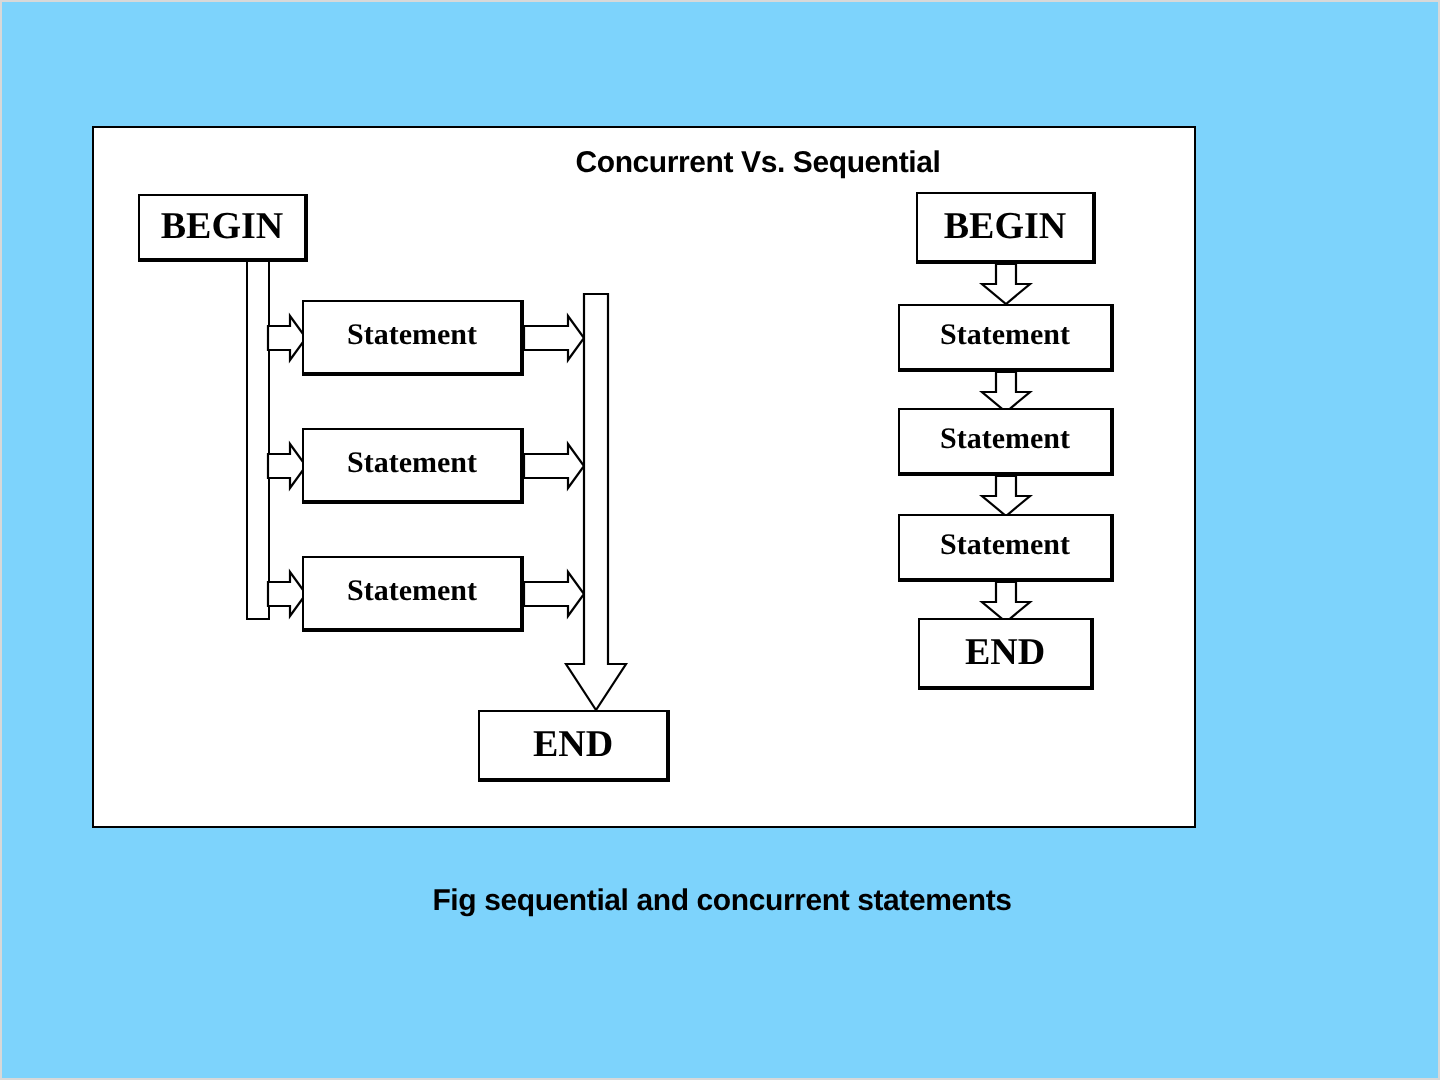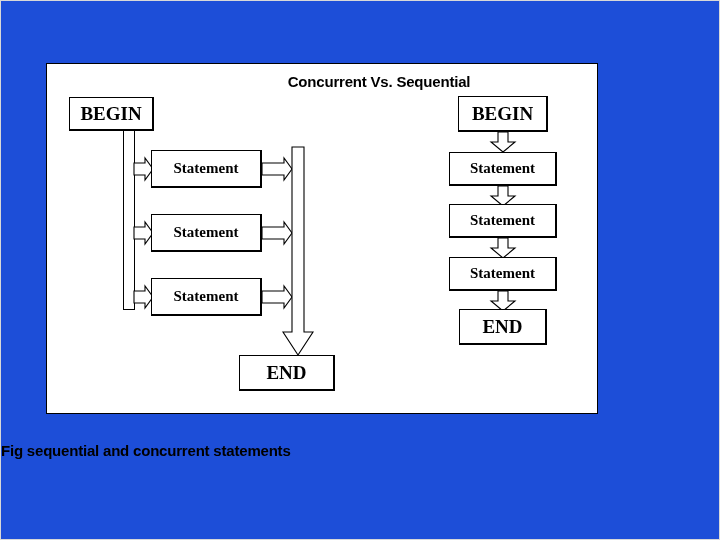--- a/index.html
+++ b/index.html
@@ -4,21 +4,21 @@
 <style>
   html, body {
     margin: 0;
     padding: 0;
     background: #ffffff;
   }
   #canvas {
     position: relative;
     width: 720px;
     height: 540px;
-    background: #1d4ed8;
+    background: #7dd3fc;
     border: 1px solid #d8d8d8;
     box-sizing: border-box;
     overflow: hidden;
     font-family: "Liberation Serif", serif;
   }
 
   
   #frame {
     position: absolute;
     left: 45px;
@@ -43,20 +43,21 @@
     color: #000000;
     letter-spacing: -0.2px;
     padding-left: 36px;
     box-sizing: border-box;
   }
   .caption {
     position: absolute;
     left: 0;
     top: 441px;
     width: 720px;
+    text-align: center;
     font-family: "Liberation Sans", sans-serif;
     font-weight: bold;
     font-size: 15px;
     color: #000000;
     letter-spacing: -0.2px;
   }
 
   
   .node {
     position: absolute;

